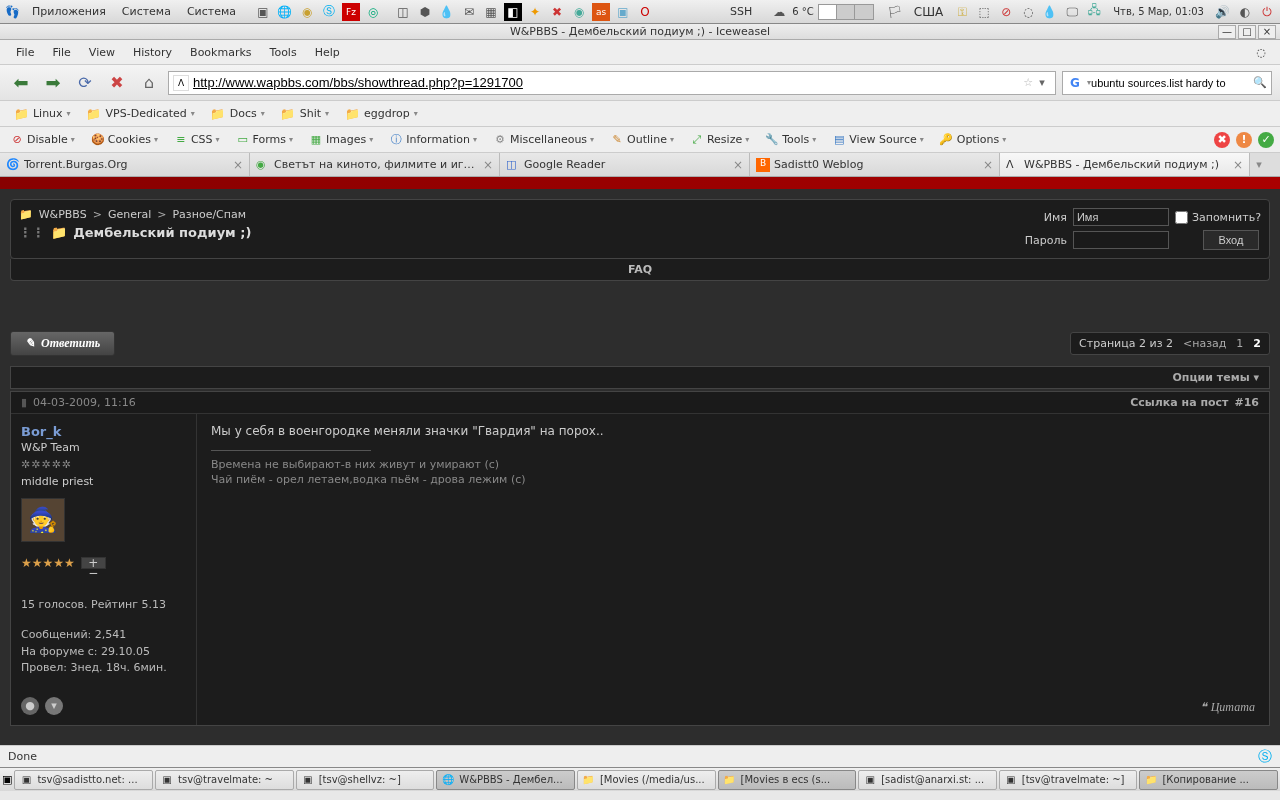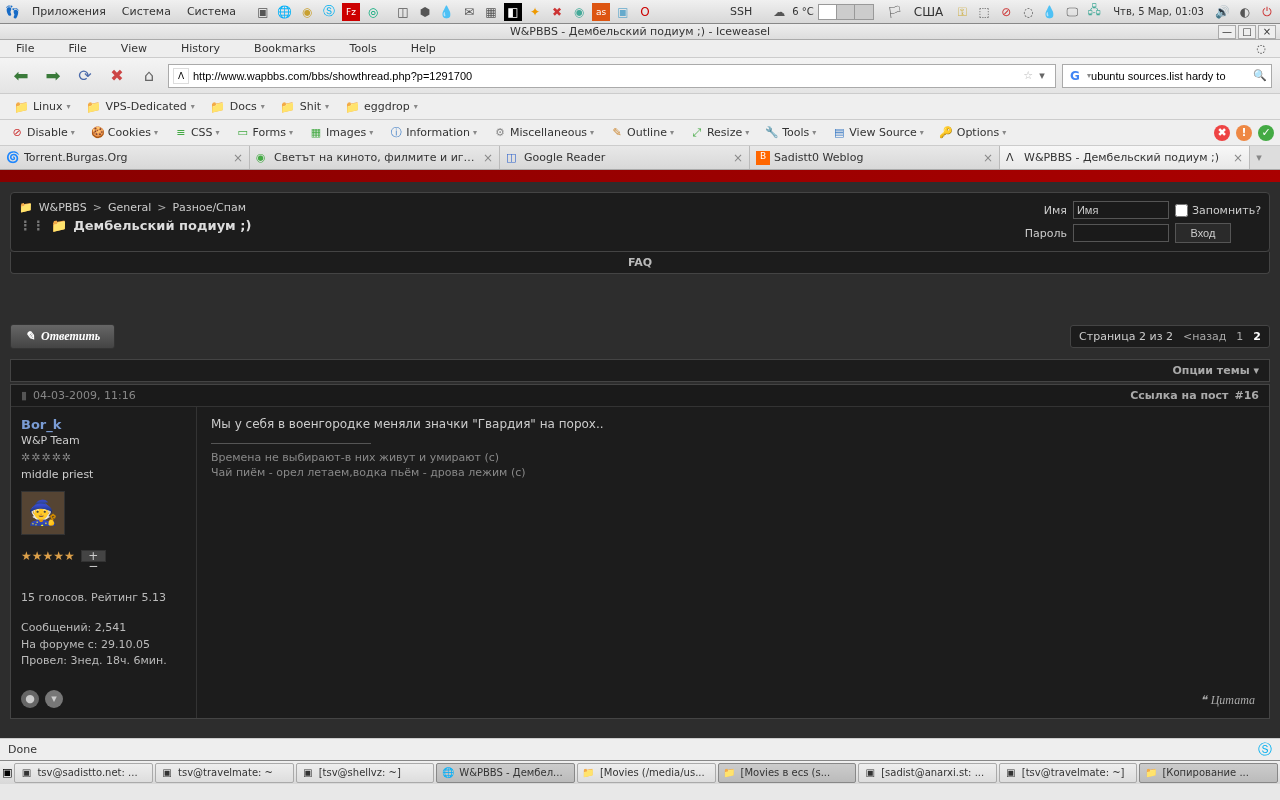--- a/index.html
+++ b/index.html
@@ -17,35 +17,35 @@
 .workspace-switcher div { flex: 1; border-right: 1px solid #999; background: #ccc; }
 .workspace-switcher div:last-child { border-right: none; }
 .workspace-switcher div.active { background: #fff; }
 
 
 .window-title { height: 16px; background: linear-gradient(#eee, #ddd); display: flex; align-items: center; justify-content: center; font-size: 11px; color: #333; border-bottom: 1px solid #aaa; position: relative; }
 .window-title .win-controls { position: absolute; right: 4px; display: flex; gap: 2px; }
 .window-title .win-controls span { width: 18px; height: 14px; border: 1px solid #aaa; background: #eee; display: flex; align-items: center; justify-content: center; font-size: 10px; }
 
 
-.browser-menu { height: 18px; background: #eee; display: flex; align-items: center; padding: 0 8px; gap: 18px; border-bottom: 1px solid #ccc; }
+.browser-menu { height: 25px; background: #eee; display: flex; align-items: center; padding: 0 8px; gap: 2px; border-bottom: 1px solid #ccc; }
 .browser-menu span { padding: 2px 8px; font-size: 11px; color: #333; }
 .browser-menu .menu-right { position: absolute; right: 6px; }
 
 
 .nav-toolbar { height: 36px; background: linear-gradient(#f4f4f4, #e4e4e4); display: flex; align-items: center; padding: 0 8px; gap: 6px; border-bottom: 1px solid #ccc; }
 .nav-btn { width: 26px; height: 26px; display: flex; align-items: center; justify-content: center; }
 .nav-btn.back { color: #3a7a3a; font-size: 18px; }
 .nav-btn.fwd { color: #3a7a3a; font-size: 18px; }
 .nav-btn.reload { color: #4a6aaa; font-size: 16px; }
 .nav-btn.stop { color: #c44; font-size: 16px; }
 .nav-btn.home { color: #666; font-size: 16px; }
 .url-bar { flex: 1; height: 24px; border: 1px solid #aaa; background: #fff; display: flex; align-items: center; padding: 0 4px; }
 .url-bar .site-icon { width: 16px; height: 16px; margin-right: 4px; background: #fff; border: 1px solid #ddd; font-size: 9px; display: flex; align-items: center; justify-content: center; }
-.url-bar input { flex: 1; border: none; outline: none; font-size: 11px; }
+.url-bar input { flex: 1; border: none; outline: none; font-size: 13px; text-decoration: underline; }
 .url-dropdown { width: 18px; text-align: center; color: #666; }
 .search-box { width: 210px; height: 24px; border: 1px solid #aaa; background: #fff; display: flex; align-items: center; padding: 0 4px; }
 .search-box .g-icon { width: 16px; height: 16px; margin-right: 4px; display: flex; align-items: center; justify-content: center; color: #4285f4; font-weight: bold; font-size: 12px; }
 .search-box input { flex: 1; border: none; outline: none; font-size: 11px; }
 
 
 .bookmarks-bar { height: 26px; background: #efefef; display: flex; align-items: center; padding: 0 8px; gap: 4px; border-bottom: 1px solid #ccc; }
 .bm-item { display: flex; align-items: center; gap: 4px; padding: 2px 6px; font-size: 11px; color: #333; }
 .bm-item .folder-icon { color: #5a8ad4; font-size: 12px; }
 .bm-item .dd { color: #888; font-size: 8px; }
@@ -74,21 +74,21 @@
 .breadcrumb-panel { background: #1c1c1c; border: 1px solid #444; border-radius: 4px; padding: 8px; display: flex; }
 .breadcrumb-left { flex: 1; }
 .bc-line { display: flex; align-items: center; gap: 6px; font-size: 11px; color: #aaa; margin-bottom: 4px; }
 .bc-line .folder-ic { color: #888; }
 .bc-line a { color: #ccc; }
 .bc-title { display: flex; align-items: center; gap: 6px; color: #ddd; font-size: 13px; font-weight: bold; }
 .login-form { display: grid; grid-template-columns: auto auto auto; gap: 4px 6px; align-items: center; }
 .login-form label { font-size: 11px; color: #ccc; text-align: right; }
 .login-form input[type=text], .login-form input[type=password] { width: 96px; height: 18px; background: #1a1a1a; border: 1px solid #555; color: #ccc; font-size: 11px; padding: 0 3px; }
 .login-form .remember { display: flex; align-items: center; gap: 4px; color: #ccc; font-size: 11px; }
-.login-form button { width: 56px; height: 20px; background: #2a2a2a; border: 1px solid #555; color: #ccc; font-size: 11px; }
+.login-form button { width: 56px; height: 20px; background: #2a2a2a; border: 1px solid #555; color: #ccc; font-size: 11px; margin-left: 28px; }
 
 
 .faq-bar { background: #1c1c1c; border: 1px solid #444; border-top: none; border-radius: 0 0 4px 4px; text-align: center; padding: 4px; }
 .faq-bar a { color: #bbb; font-size: 11px; font-weight: bold; text-decoration: none; }
 
 
 .reply-row { display: flex; justify-content: space-between; margin-top: 50px; align-items: center; }
 .reply-btn { background: linear-gradient(#666, #444); border: 1px solid #333; border-radius: 3px; padding: 4px 14px; display: flex; align-items: center; gap: 6px; color: #fff; font-size: 12px; font-style: italic; font-family: serif; font-weight: bold; }
 .pagination { background: #1c1c1c; border: 1px solid #444; border-radius: 3px; padding: 4px 8px; display: flex; align-items: center; gap: 10px; font-size: 11px; color: #ccc; }
 .pagination a { color: #aaa; text-decoration: none; }

